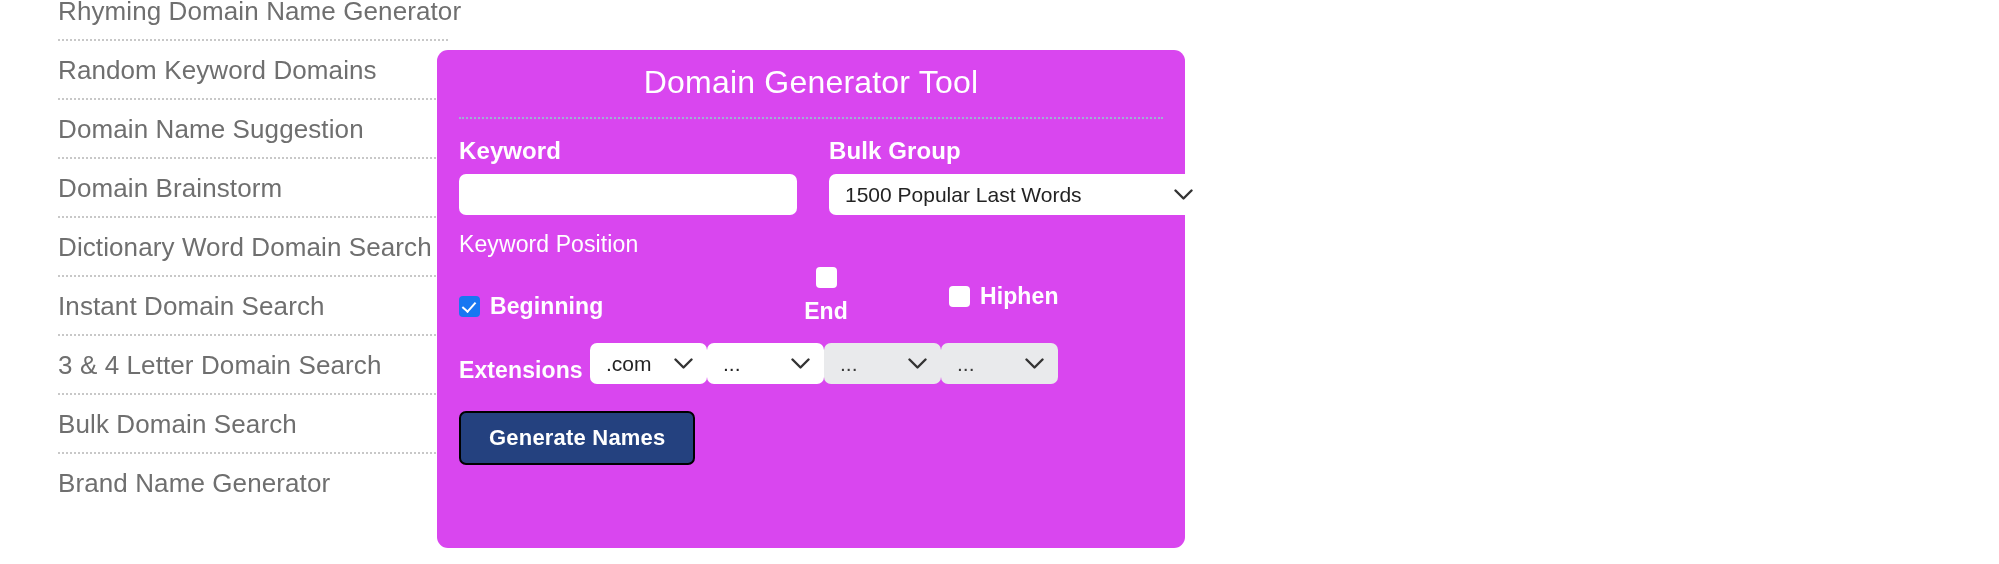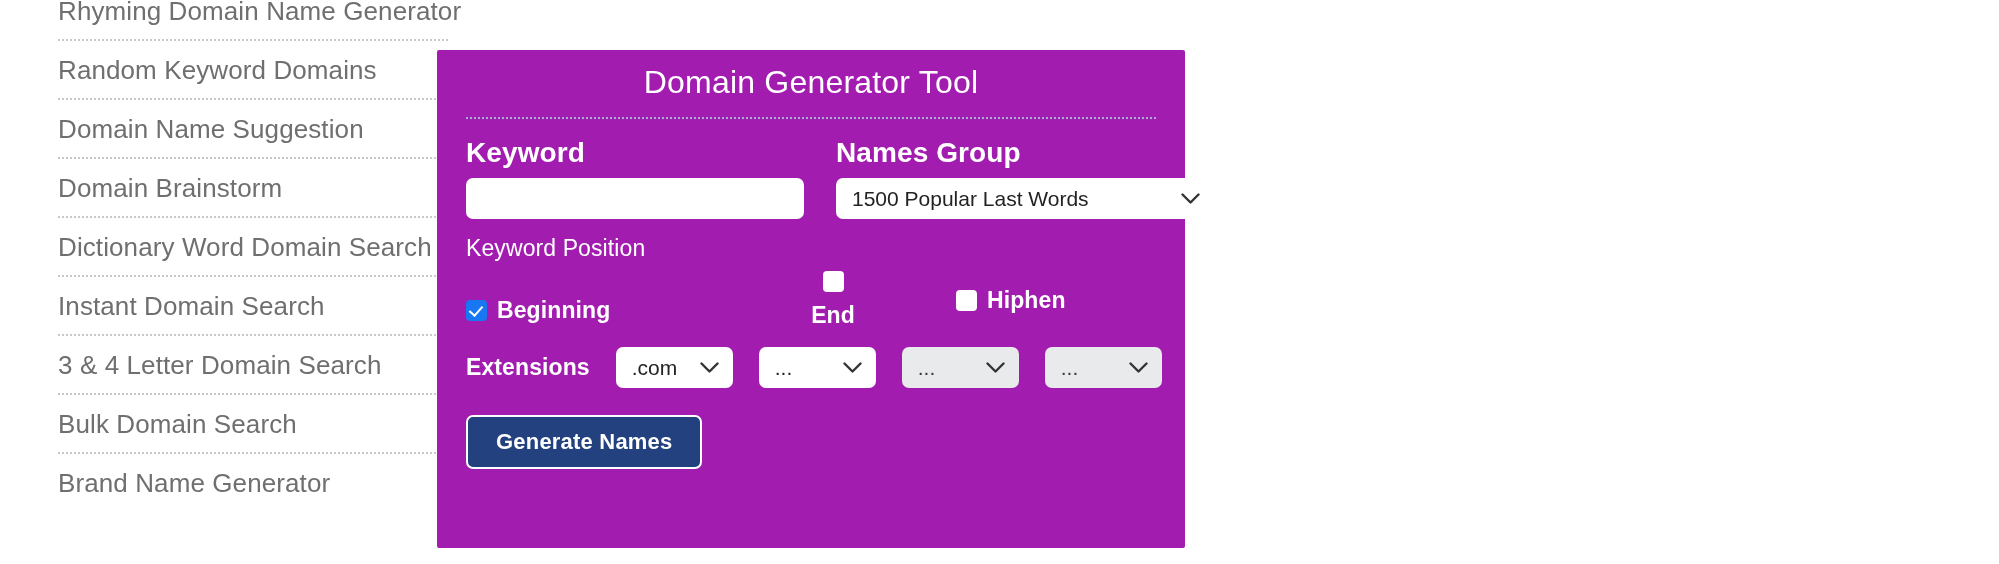--- a/index.html
+++ b/index.html
@@ -37,23 +37,23 @@
   }
   .side-item:last-child { border-bottom: none; }
 
   
   .panel {
     position: absolute;
     left: 437px;
     top: 50px;
     width: 748px;
     height: 498px;
-    background: #a21caf;
-    border-radius: 2px;
-    padding: 0 29px;
+    background: #d946ef;
+    border-radius: 11px;
+    padding: 0 22px;
   }
 
   .panel-title {
     text-align: center;
     color: #ffffff;
     font-size: 32px;
     font-weight: 400;
     padding-top: 14px;
     padding-bottom: 16px;
     letter-spacing: 0.2px;
@@ -65,21 +65,21 @@
 
   .field-row {
     display: flex;
     gap: 32px;
   }
   .field-col-left  { width: 338px; }
   .field-col-right { width: 338px; }
 
   .lbl {
     color: #ffffff;
-    font-size: 28px;
+    font-size: 24px;
     font-weight: bold;
     margin-bottom: 9px;
     letter-spacing: 0.1px;
   }
   .lbl-regular {
     color: #ffffff;
     font-size: 23px;
     font-weight: 400;
     letter-spacing: 0.1px;
   }
@@ -173,37 +173,36 @@
   .chk-label {
     color: #ffffff;
     font-size: 23px;
     font-weight: bold;
     letter-spacing: 0.1px;
     white-space: nowrap;
   }
 
   .ext-row {
     display: flex;
-    align-items: center;
-    gap: 26px;
+    align-items: flex-end;
     margin-top: 4px;
   }
   .ext-label {
     color: #ffffff;
     font-size: 23px;
     font-weight: bold;
     width: 131px;
     letter-spacing: 0.1px;
   }
 
   .gen-btn {
     margin-top: 27px;
     display: block;
     background: #24417f;
-    border: 2px solid #ffffff;
+    border: 2px solid #000000;
     border-radius: 7px;
     color: #ffffff;
     font-size: 22px;
     font-weight: bold;
     font-family: "Liberation Sans", sans-serif;
     padding: 12px 28px;
     cursor: pointer;
     letter-spacing: 0.2px;
   }
 </style>
@@ -231,21 +230,21 @@
     <div class="title-rule"></div>
 
     <div class="field-row">
 
       <div class="field-col-left">
         <div class="lbl">Keyword</div>
         <input class="text-input" type="text" value="" style="">
       </div>
 
       <div class="field-col-right">
-        <div class="lbl">Names Group</div>
+        <div class="lbl">Bulk Group</div>
         <div class="sel-wrap">
           <select class="sel wordgroup">
             <option>1500 Popular Last Words</option>
           </select>
           <svg class="chev" viewBox="0 0 19 12">
             <path d="M1.5 1.5 L9.5 9.5 L17.5 1.5" fill="none" stroke="#333" stroke-width="2.4" stroke-linecap="round" stroke-linejoin="round"></path>
           </svg>
         </div>
       </div>
 

